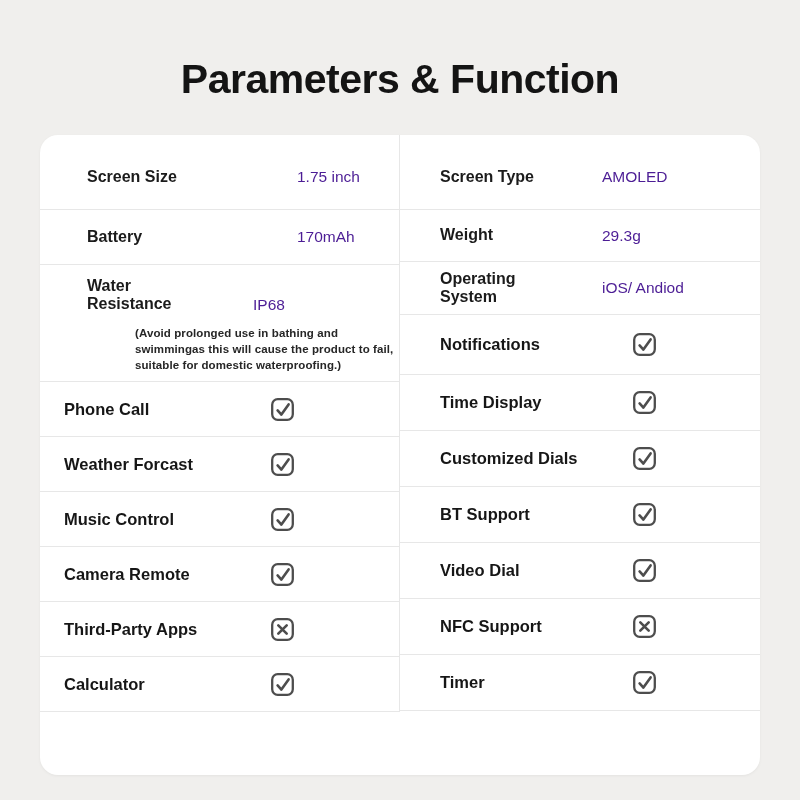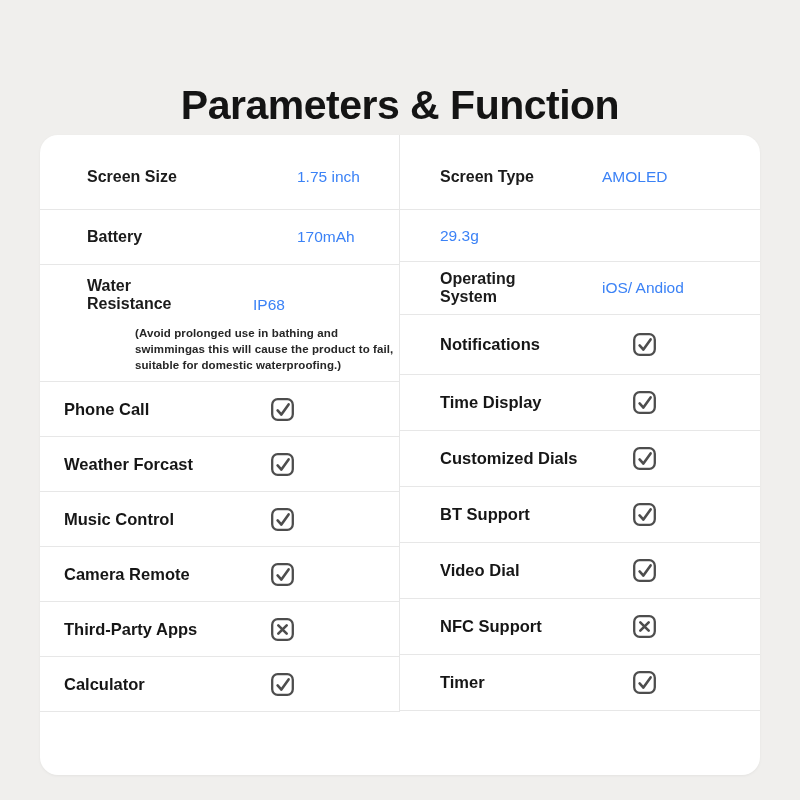--- a/index.html
+++ b/index.html
@@ -10,21 +10,20 @@
     position: relative;
     overflow: hidden;
   }
   .page-title {
     text-align: center;
     padding-top: 56px;
     font-size: 41px;
     font-weight: 800;
     letter-spacing: -0.5px;
     color: #141414;
-    margin-top: 26px;
   }
   .card {
     position: absolute;
     left: 40px; top: 135px;
     width: 720px; height: 640px;
     background: #ffffff;
     border-radius: 18px;
     box-shadow: 0 1px 3px rgba(0,0,0,0.05);
     overflow: hidden;
   }
@@ -52,21 +51,21 @@
     color: #1b1b1b;
     line-height: 1.15;
   }
   .lw-left  { width: 166px; flex: none; }
   .lw-right { width: 162px; flex: none; }
   .lw-narrow-left  { width: 122px; margin-right: 44px; flex: none; }
   .lw-narrow-right { width: 112px; margin-right: 50px; flex: none; }
   .spec-value {
     font-size: 15.5px;
     font-weight: 400;
-    color: #3b82f6;
+    color: #4c1d95;
   }
   
   .water-row {
     display: block;
     border-bottom: 1px solid #e7e7e7;
     height: 117px;
     padding: 12px 0 0 47px;
   }
   .water-top { display: flex; align-items: flex-end; }
   .spec-note {
@@ -177,20 +176,21 @@
     </div>
 
     <div class="col">
 
       <div class="row spec-row-right h75">
         <div class="spec-label lw-right">Screen Type</div>
         <div class="spec-value">AMOLED</div>
       </div>
 
       <div class="row spec-row-right h52">
+        <div class="spec-label lw-right">Weight</div>
         <div class="spec-value">29.3g</div>
       </div>
 
       <div class="row spec-row-right h53">
         <div class="spec-label lw-narrow-right">Operating System</div>
         <div class="spec-value">iOS/ Andiod</div>
       </div>
 
       <div class="row feat-row-right h60">
         <div class="feat-label flw-right">Notifications</div>

